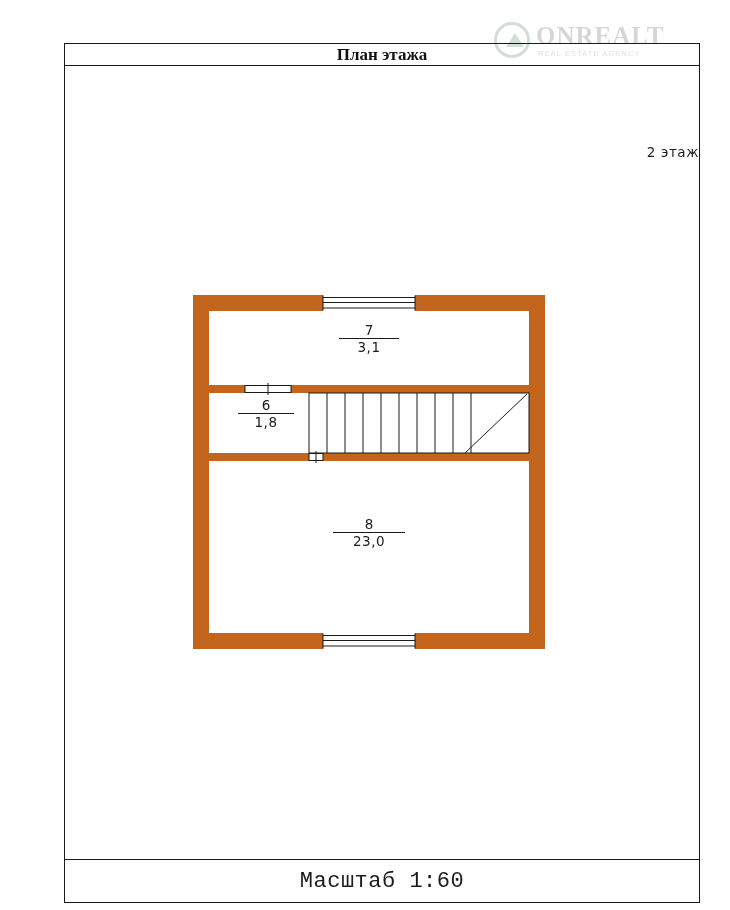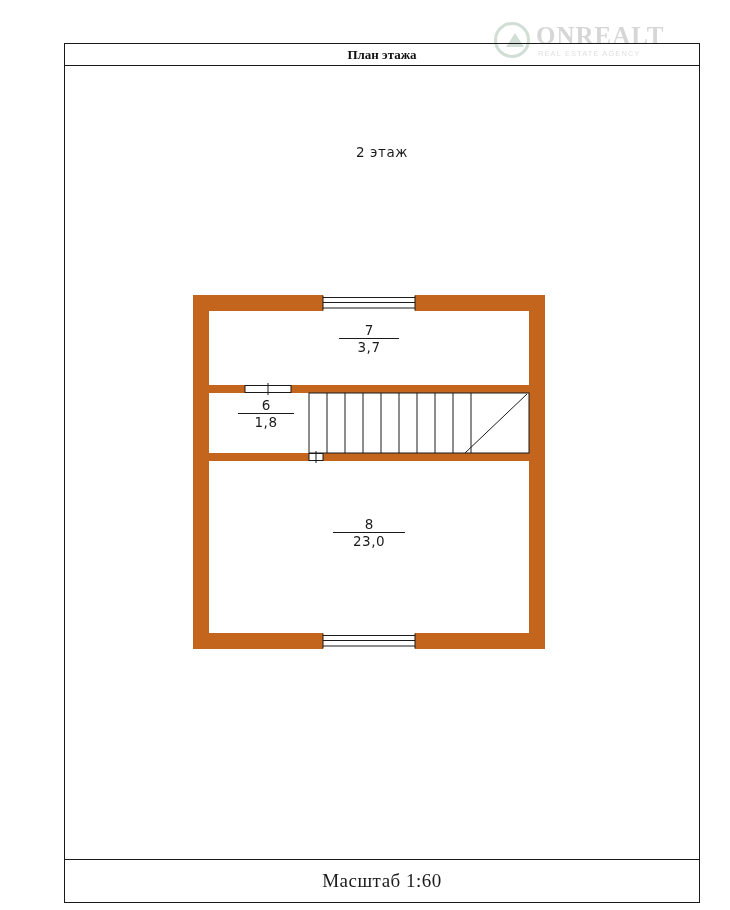--- a/index.html
+++ b/index.html
@@ -78,47 +78,47 @@
     height: 22px;
     border-bottom: 1px solid #1a1a1a;
     box-sizing: border-box;
     display: flex;
     align-items: center;
     justify-content: center;
   }
   .title-bar .t {
     font-family: "Liberation Serif", serif;
     font-weight: bold;
-    font-size: 13px;
+    font-size: 17px;
     color: #111;
   }
   .footer-bar {
     position: absolute;
     left: 0; bottom: 0;
     width: 100%;
     height: 43px;
     border-top: 1px solid #1a1a1a;
     box-sizing: border-box;
     display: flex;
     align-items: center;
     justify-content: center;
   }
   .footer-bar .t {
-    font-size: 19px;
+    font-size: 22px;
     color: #1b1b1b;
     letter-spacing: 0.5px;
-    font-family: Liberation Serif, serif;
+    font-family: Liberation Mono, monospace;
   }
 
   .floor-label {
     position: absolute;
     left: 0;
     top: 100px;
     width: 100%;
-    text-align: center;
+    text-align: right;
     font-size: 13.5px;
     color: #1b1b1b;
     letter-spacing: 0.6px;
     font-family: "DejaVu Sans", sans-serif;
   }
 
   
   .plan {
     position: absolute;
     left: 128px;   
@@ -227,21 +227,21 @@
         <line x1="242" y1="98" x2="242" y2="158"></line>
         <line x1="260" y1="98" x2="260" y2="158"></line>
         <line x1="278" y1="98" x2="278" y2="158"></line>
 
         <line x1="272" y1="158" x2="334" y2="99"></line>
       </g>
     </svg>
 
     <div class="room-label" style="left:146px; top:28px; width:60px;">
       <span class="num">7</span>
-      <span class="area">3,7</span>
+      <span class="area">3,1</span>
     </div>
 
     <div class="room-label" style="left:45px; top:103px; width:56px;">
       <span class="num">6</span>
       <span class="area">1,8</span>
     </div>
 
     <div class="room-label" style="left:140px; top:222px; width:72px;">
       <span class="num">8</span>
       <span class="area">23,0</span>

